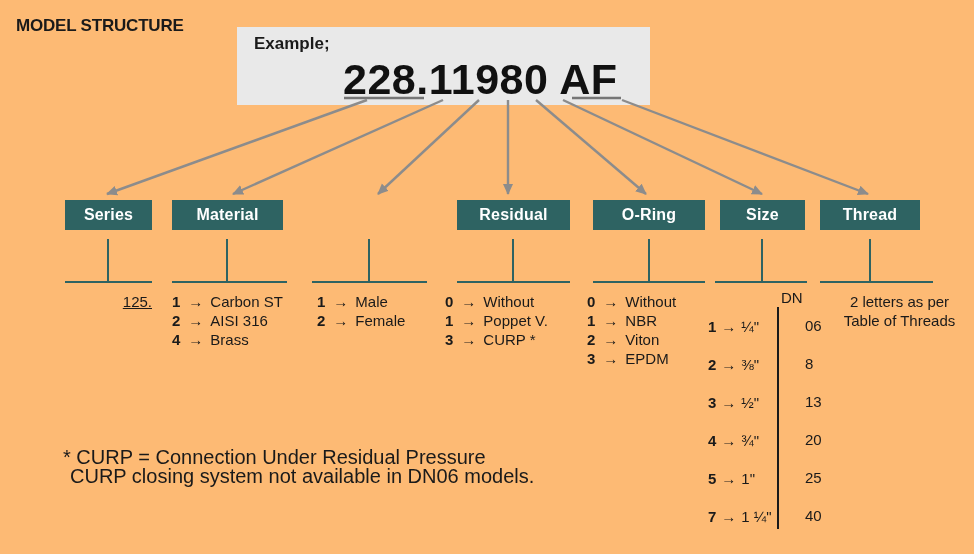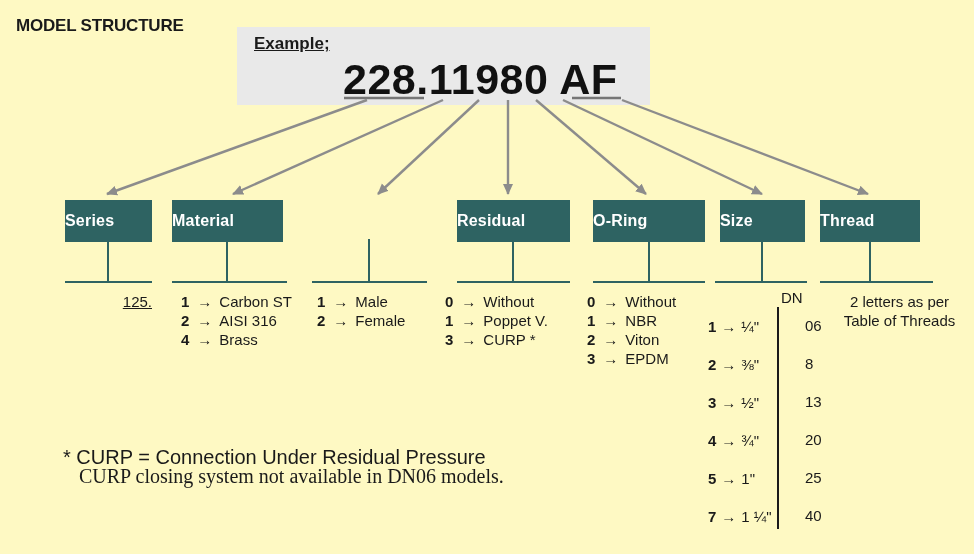--- a/index.html
+++ b/index.html
@@ -2,82 +2,82 @@
 <html style="--teal: #2e6362; --arrow: #8c8c8c; --underline: #767676; --example-bg: #e9e9e9; --ink: #1a1a1a;"><head>
 <meta charset="utf-8">
 <style>
   * { margin:0; padding:0; box-sizing:border-box; }
   html,body { background:#fff; }
   body {
     width:974px; height:554px;
     font-family:"Liberation Sans", sans-serif;
     color:var(--ink, #1a1a1a);
   }
-  .canvas { position:relative; width:974px; height:554px; background:#fef9c3; overflow:hidden; }
+  .canvas { position:relative; width:974px; height:554px; background:#fdba74; overflow:hidden; }
 
   .title {
     position:absolute; left:16px; top:16px;
     font-size:17px; font-weight:bold; letter-spacing:-0.2px;
   }
 
   .example-box {
     position:absolute; left:237px; top:27px; width:413px; height:78px;
     background:var(--example-bg, #e9e9e9);
   }
-  .example-label { position:absolute; left:17px; top:7px; font-size:17px; font-weight:bold;text-decoration:underline; }
+  .example-label { position:absolute; left:17px; top:7px; font-size:17px; font-weight:bold; }
   .example-code {
     position:absolute; left:106px; top:31px;
     font-size:43px; font-weight:bold; letter-spacing:0.5px; line-height:1; color:#111;
   }
 
   svg.arrows { position:absolute; left:0; top:0; pointer-events:none; }
   svg.arrows line.conn { stroke:var(--arrow, #8c8c8c); stroke-width:2.4; }
   svg.arrows line.ul { stroke:var(--underline, #767676); stroke-width:2.6; }
   svg.arrows .ah { fill:var(--arrow, #8c8c8c); }
 
   .hbox {
-    position:absolute; top:200px; height:42px;
+    position:absolute; top:200px; height:30px;
     background:var(--teal, #2e6362);
     color:#fff; font-weight:bold; font-size:16px;
-    display:flex; align-items:center; 
+    display:flex; align-items:center; justify-content:center;
     letter-spacing:0.2px;
   }
   .bx0{left:65px;width:87px} .bx1{left:172px;width:111px} .bx2{left:310px;width:118px}
   .bx3{left:457px;width:113px} .bx4{left:593px;width:112px} .bx5{left:720px;width:85px}
   .bx6{left:820px;width:100px}
 
   .sv { position:absolute; top:239px; height:44px; width:2px; background:var(--teal, #2e6362); }
   .sv0{left:107px} .sv1{left:226px} .sv2{left:368px} .sv3{left:512px}
   .sv4{left:648px} .sv5{left:761px} .sv6{left:869px}
   .sh { position:absolute; top:281px; height:2px; background:var(--teal, #2e6362); }
   .sh0{left:65px;width:87px} .sh1{left:172px;width:115px} .sh2{left:312px;width:115px}
   .sh3{left:457px;width:113px} .sh4{left:593px;width:112px} .sh5{left:715px;width:92px}
   .sh6{left:820px;width:113px}
 
   .vlist { position:absolute; top:292px; font-size:15px; line-height:19px; white-space:nowrap; }
   .lst-series { left:65px; width:87px; text-align:right;text-decoration:underline; }
-  .lst-material { left:172px;margin-left:9px; }
+  .lst-material { left:172px; }
   .lst-part { left:317px; }
   .lst-closing { left:445px; }
   .lst-oring { left:587px; }
   .row b { font-weight:bold; }
   .ar { margin:0 7px 0 8px; }
 
   .size-rows { position:absolute; left:708px; top:307px; font-size:15px; white-space:nowrap; }
   .srow { height:38px; display:flex; align-items:center; }
   .ar2 { margin:0 5px 0 5px; }
   .size-divider { position:absolute; left:777px; top:307px; width:2px; height:222px; background:#1a1a1a; }
   .dn-head { position:absolute; left:781px; top:289px; font-size:15px; }
   .dn-col { position:absolute; left:785px; top:307px; font-size:15px;margin-left:20px; }
   .dnrow { height:38px; line-height:38px; }
 
   .thread-note { position:absolute; left:822px; top:292px; width:155px; text-align:center; font-size:15px; line-height:19px; }
 
   .footnote { position:absolute; left:63px; top:448px; font-size:20px; line-height:19px; white-space:nowrap; }
-  .fn2 { margin-left:16px;font-family:Liberation Serif, serif; }
+  .fn2 { margin-left:7px; }
 </style>
 </head>
 <body>
 
 <div class="canvas">
 
   <div class="title">MODEL STRUCTURE</div>
 
   <div class="example-box">
     <div class="example-label">Example;</div>

